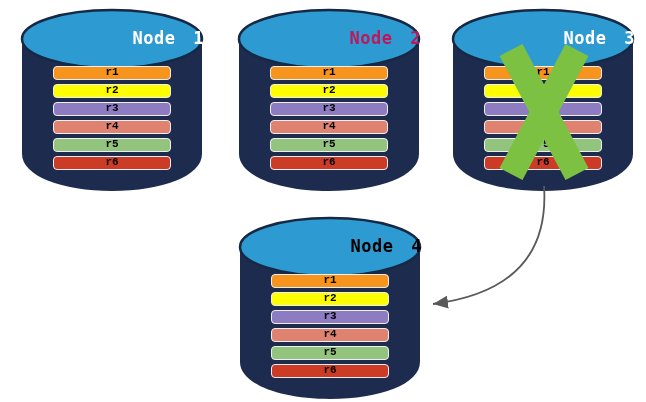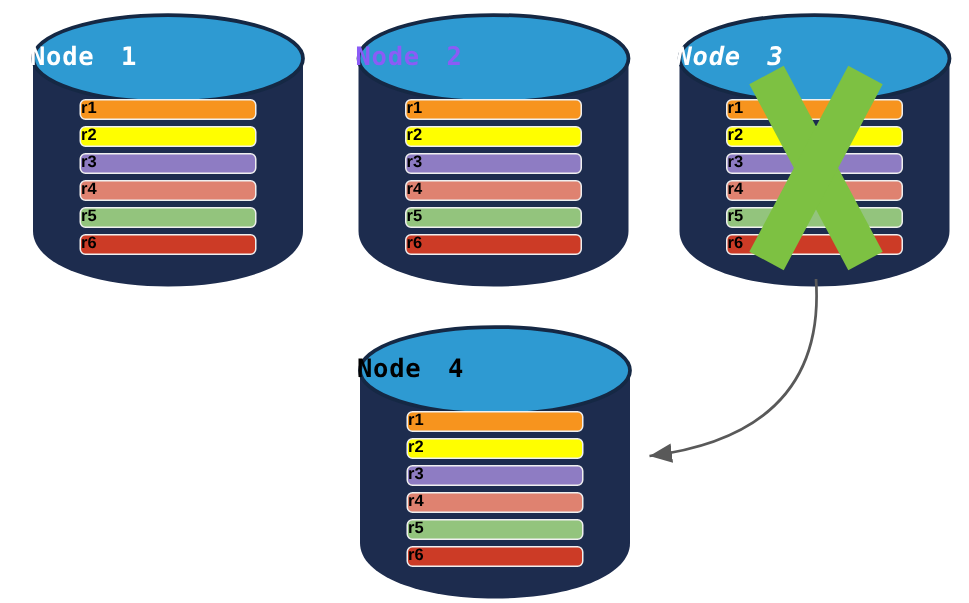--- a/index.html
+++ b/index.html
@@ -28,42 +28,42 @@
     position: absolute;
     left: 0; top: 0;
     width: 184px; height: 192px;
     display: block;
   }
   .node-title {
     position: absolute;
     top: 20px;
     left: 0;
     width: 100%;
-    text-align: left;
+    text-align: right;
     font-family: "DejaVu Sans Mono", monospace;
     font-weight: bold;
     font-size: 17px;
     line-height: 20px;
     word-spacing: 7px;
     letter-spacing: 0.5px;
   }
   .bars {
     position: absolute;
     top: 58px;
     left: 33px;
     width: 118px;
   }
   .bar {
     box-sizing: border-box;
     height: 14px;
     margin-bottom: 4px;
     border: 1.5px solid #efefef;
     border-radius: 4px;
-    text-align: left;
-    font-family: Liberation Sans, sans-serif;
+    text-align: center;
+    font-family: Liberation Mono, monospace;
     font-weight: bold;
     font-size: 11px;
     line-height: 10.5px;
   }
   .fail-x {
     position: absolute;
     left: 40px;
     top: 34px;
     width: 104px;
     height: 140px;
@@ -95,37 +95,37 @@
       <div class="bar" style="background-color: rgb(147, 196, 125); color: rgb(0, 0, 0);"><span>r5</span></div>
       <div class="bar" style="background-color: rgb(204, 59, 38); color: rgb(0, 0, 0);"><span>r6</span></div>
     </div>
   </div>
 
   <div class="node node-2">
     <svg class="cyl-svg" viewBox="0 0 184 192">
       <path d="M 2,30 L 2,146 C 2,168 42,183 92,183 C 142,183 182,168 182,146 L 182,30 Z" fill="#1D2C4E"></path>
       <ellipse cx="92" cy="31" rx="90" ry="29" stroke-width="2.5" fill="#2E9AD2" stroke="#152844"></ellipse>
     </svg>
-    <div class="node-title" style="color: #8b5cf6;">Node 2</div>
+    <div class="node-title" style="color: #be185d;">Node 2</div>
     <div class="bars">
       <div class="bar" style="background-color: rgb(247, 148, 30); color: rgb(0, 0, 0);"><span>r1</span></div>
       <div class="bar" style="background-color: rgb(255, 254, 0); color: rgb(0, 0, 0);"><span>r2</span></div>
       <div class="bar" style="background-color: rgb(142, 124, 195); color: rgb(0, 0, 0);"><span>r3</span></div>
       <div class="bar" style="background-color: rgb(223, 130, 112); color: rgb(0, 0, 0);"><span>r4</span></div>
       <div class="bar" style="background-color: rgb(147, 196, 125); color: rgb(0, 0, 0);"><span>r5</span></div>
       <div class="bar" style="background-color: rgb(204, 59, 38); color: rgb(0, 0, 0);"><span>r6</span></div>
     </div>
   </div>
 
   <div class="node node-3">
     <svg class="cyl-svg" viewBox="0 0 184 192">
       <path d="M 2,30 L 2,146 C 2,168 42,183 92,183 C 142,183 182,168 182,146 L 182,30 Z" fill="#1D2C4E"></path>
       <ellipse cx="92" cy="31" rx="90" ry="29" stroke-width="2.5" fill="#2E9AD2" stroke="#152844"></ellipse>
     </svg>
-    <div class="node-title" style="color: rgb(255, 255, 255); font-style: italic;">Node 3</div>
+    <div class="node-title" style="color: rgb(255, 255, 255);">Node 3</div>
     <div class="bars">
       <div class="bar" style="background-color: rgb(247, 148, 30); color: rgb(0, 0, 0);"><span>r1</span></div>
       <div class="bar" style="background-color: rgb(255, 254, 0); color: rgb(0, 0, 0);"><span>r2</span></div>
       <div class="bar" style="background-color: rgb(142, 124, 195); color: rgb(0, 0, 0);"><span>r3</span></div>
       <div class="bar" style="background-color: rgb(223, 130, 112); color: rgb(0, 0, 0);"><span>r4</span></div>
       <div class="bar" style="background-color: rgb(147, 196, 125); color: rgb(0, 0, 0);"><span>r5</span></div>
       <div class="bar" style="background-color: rgb(204, 59, 38); color: rgb(0, 0, 0);"><span>r6</span></div>
     </div>
     <svg class="fail-x" viewBox="0 0 104 140">
       <line x1="20" y1="8" x2="86" y2="132" stroke-width="26" stroke-linecap="butt" stroke="#7DC142"></line>

